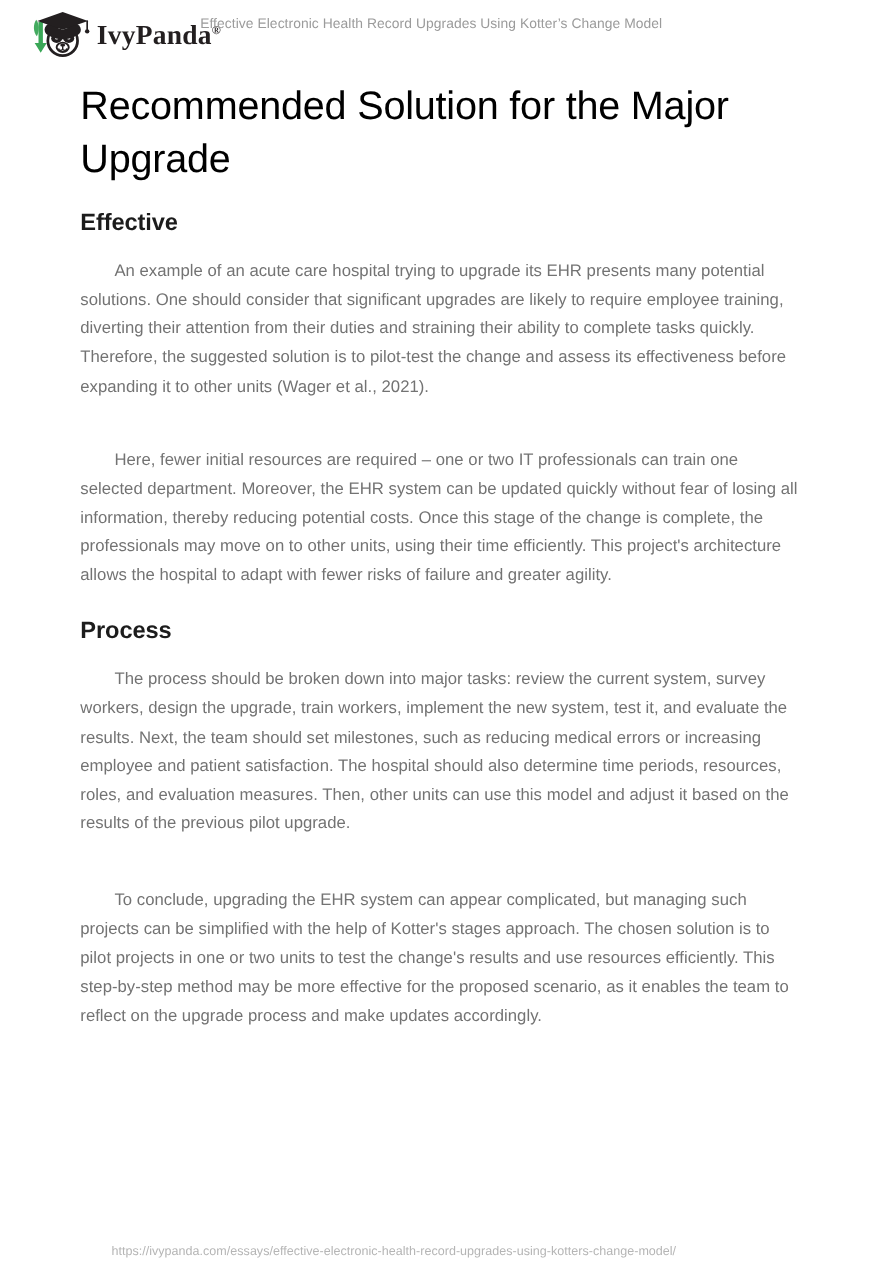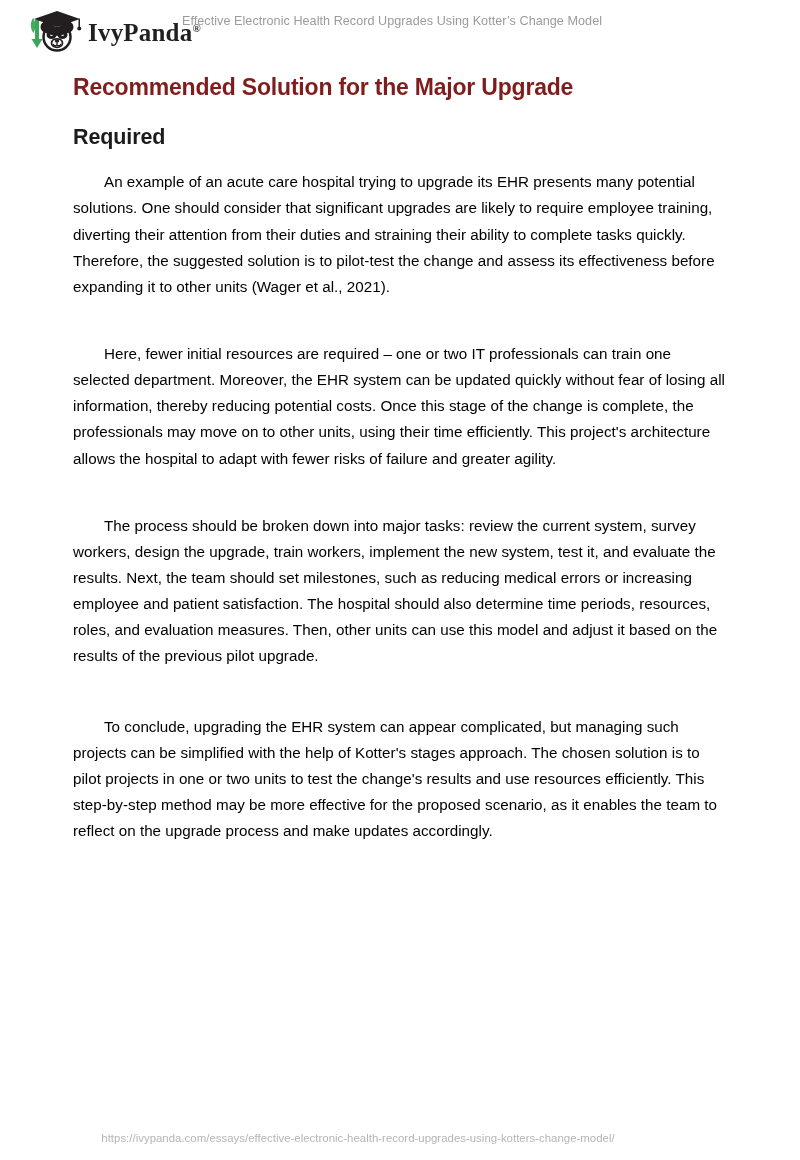--- a/index.html
+++ b/index.html
@@ -65,40 +65,40 @@
   }
 
   
   .doc {
     position: absolute;
     left: 73px;
     top: 72px;
     width: 654px;
   }
   h1.doc-title {
-    font-size: 23px;
-    font-weight: bold;
-    color: #7f1d1d;
+    font-size: 36px;
+    font-weight: normal;
+    color: #000000;
     margin: 0 0 0 0;
     padding: 0;
     line-height: 1.32;
     letter-spacing: -0.2px;
   }
   h2.section-h2 {
     font-size: 21.5px;
     font-weight: bold;
     color: #1c1c1c;
     margin: 0;
     padding: 0;
     line-height: 1.3;
     letter-spacing: -0.1px;
   }
   p.body-para {
     font-size: 15.2px;
-    color: #000000;
+    color: #737373;
     line-height: 1.72;
     margin: 0;
     padding: 0;
     text-indent: 31px;
     text-align: left;
     letter-spacing: 0.02px;
   }
 
   
   .gap-title-to-h2   { height: 22px; }
@@ -172,31 +172,32 @@
 
   <div class="header-title">Effective Electronic Health Record Upgrades Using Kotter’s Change Model</div>
 </div>
 
 <div class="doc">
 
   <h1 class="doc-title">Recommended Solution for the Major Upgrade</h1>
 
   <div class="gap-title-to-h2"></div>
 
-  <h2 class="section-h2">Required</h2>
+  <h2 class="section-h2">Effective</h2>
   <div class="gap-h2-to-para"></div>
   <p class="body-para">An example of an acute care hospital trying to upgrade its EHR presents many potential solutions. One should consider that significant upgrades are likely to require employee training, diverting their attention from their duties and straining their ability to complete tasks quickly. Therefore, the suggested solution is to pilot-test the change and assess its effectiveness before expanding it to other units (Wager et al., 2021).</p>
 
   <div class="gap-para-to-h2"></div>
 
   <div class="gap-h2-to-para"></div>
   <p class="body-para">Here, fewer initial resources are required – one or two IT professionals can train one selected department. Moreover, the EHR system can be updated quickly without fear of losing all information, thereby reducing potential costs. Once this stage of the change is complete, the professionals may move on to other units, using their time efficiently. This project's architecture allows the hospital to adapt with fewer risks of failure and greater agility.</p>
 
   <div class="gap-para-to-h2"></div>
 
+  <h2 class="section-h2">Process</h2>
   <div class="gap-h2-to-para"></div>
   <p class="body-para">The process should be broken down into major tasks: review the current system, survey workers, design the upgrade, train workers, implement the new system, test it, and evaluate the results. Next, the team should set milestones, such as reducing medical errors or increasing employee and patient satisfaction. The hospital should also determine time periods, resources, roles, and evaluation measures. Then, other units can use this model and adjust it based on the results of the previous pilot upgrade.</p>
 
   <div class="gap-para-to-h1"></div>
 
   <div class="gap-h2-to-para"></div>
   <p class="body-para">To conclude, upgrading the EHR system can appear complicated, but managing such projects can be simplified with the help of Kotter's stages approach. The chosen solution is to pilot projects in one or two units to test the change's results and use resources efficiently. This step-by-step method may be more effective for the proposed scenario, as it enables the team to reflect on the upgrade process and make updates accordingly.</p>
 
 </div>
 

